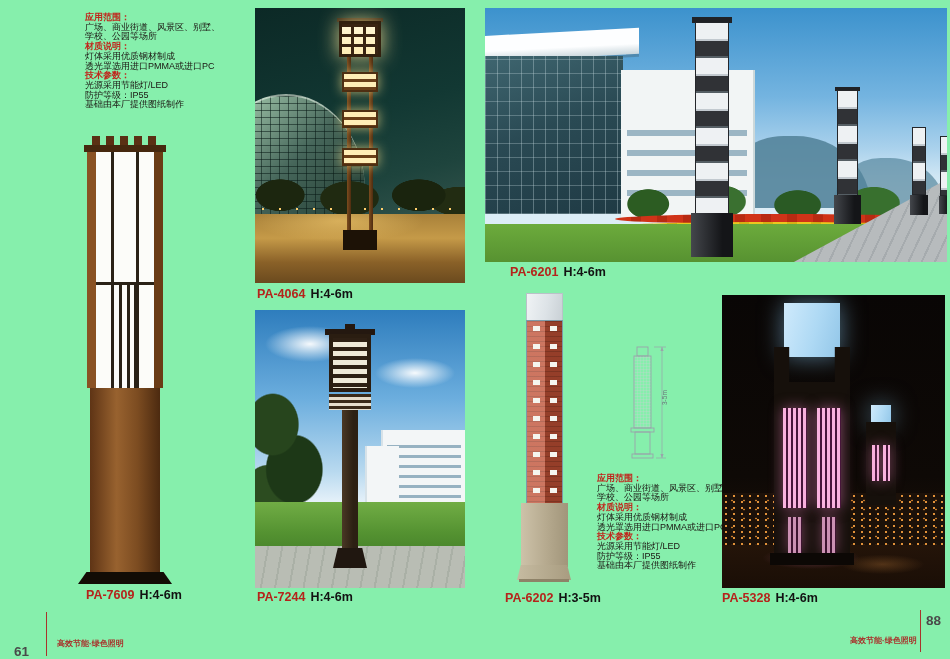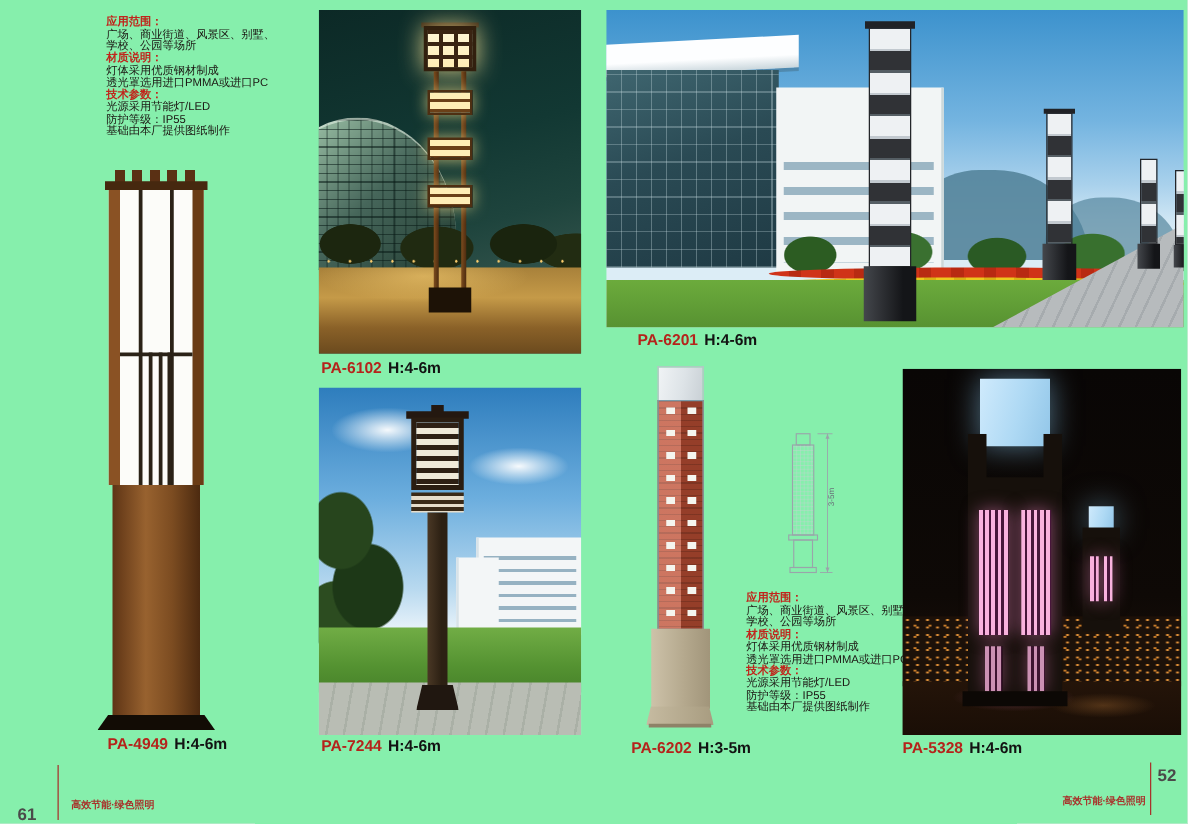--- a/index.html
+++ b/index.html
@@ -172,21 +172,21 @@
       <div class="abs" style="left:0;right:0;top:55%;height:3px;background:#2a2217"></div>
       <div class="abs" style="left:40%;top:55%;bottom:0;width:3px;background:#2a2217"></div>
       <div class="abs" style="left:53%;top:55%;bottom:0;width:3px;background:#2a2217"></div>
       <div class="abs" style="left:66%;top:55%;bottom:0;width:3px;background:#2a2217"></div>
     </div>
     <div class="abs" style="left:6px;top:252px;right:6px;height:184px;background:linear-gradient(90deg,#5e3415,#98622f 38%,#7c4c21 68%,#4c2a10)"></div>
     <div class="abs" style="left:-6px;right:-6px;top:436px;height:12px;background:#120c05;clip-path:polygon(9% 0,91% 0,100% 100%,0 100%)"></div>
   </div>
 
   <div class="plabel abs" style="left:86px;top:588px">
-    <span class="pcode">PA-4949</span><span class="pheight">H:4-6m</span>
+    <span class="pcode">PA-7609</span><span class="pheight">H:4-6m</span>
   </div>
 
   <div class="photo abs" style="left:255px;top:8px;width:210px;height:275px">
     <div class="p2-sky abs"></div>
     <div class="p2-dome abs"></div>
     <div class="p2-trees abs"></div>
     <div class="p2-lightsrow abs"></div>
     <div class="p2-ground abs"></div>
     <div class="abs" style="left:84px;top:10px;width:42px;height:232px">
       <div class="abs" style="left:-2px;top:0;right:-2px;height:4px;background:#32200e"></div>
@@ -194,21 +194,21 @@
       <div class="p2-rail abs" style="left:8px;top:39px;height:176px"></div>
       <div class="p2-rail abs" style="right:8px;top:39px;height:176px"></div>
       <div class="p2-box abs" style="left:3px;right:3px;top:54px;height:20px"></div>
       <div class="p2-box abs" style="left:3px;right:3px;top:92px;height:18px"></div>
       <div class="p2-box abs" style="left:3px;right:3px;top:130px;height:18px"></div>
       <div class="p2-base abs" style="left:4px;right:4px;top:212px;height:20px"></div>
     </div>
   </div>
 
   <div class="plabel abs" style="left:257px;top:287px">
-    <span class="pcode">PA-6102</span><span class="pheight">H:4-6m</span>
+    <span class="pcode">PA-4064</span><span class="pheight">H:4-6m</span>
   </div>
 
   <div class="photo abs" style="left:255px;top:310px;width:210px;height:278px">
     <div class="p3-sky abs"></div>
     <div class="p3-cloud abs" style="left:10px;top:16px;width:90px;height:36px"></div>
     <div class="p3-cloud abs" style="left:120px;top:48px;width:80px;height:30px"></div>
     <div class="p3-trees abs"></div>
     <div class="p3-bldg abs" style="right:0;top:120px;width:84px;height:78px">
       <div class="p3-bldg-rows abs" style="left:4px;right:4px;top:8px;bottom:6px"></div>
     </div>
@@ -340,15 +340,15 @@
       <div class="p6-pink abs" style="right:8px;top:40px;width:7px;height:36px"></div>
     </div>
   </div>
 
   <div class="plabel abs" style="left:722px;top:591px">
     <span class="pcode">PA-5328</span><span class="pheight">H:4-6m</span>
   </div>
 
   <div class="slogan abs" style="left:848px;top:615px">高效节能·绿色照明</div>
   <div class="vline abs" style="left:920px;top:610px;height:42px"></div>
-  <div class="pagenum abs" style="left:926px;top:613px">52</div>
+  <div class="pagenum abs" style="left:926px;top:613px">88</div>
 
 </div>
 
 </body></html>

